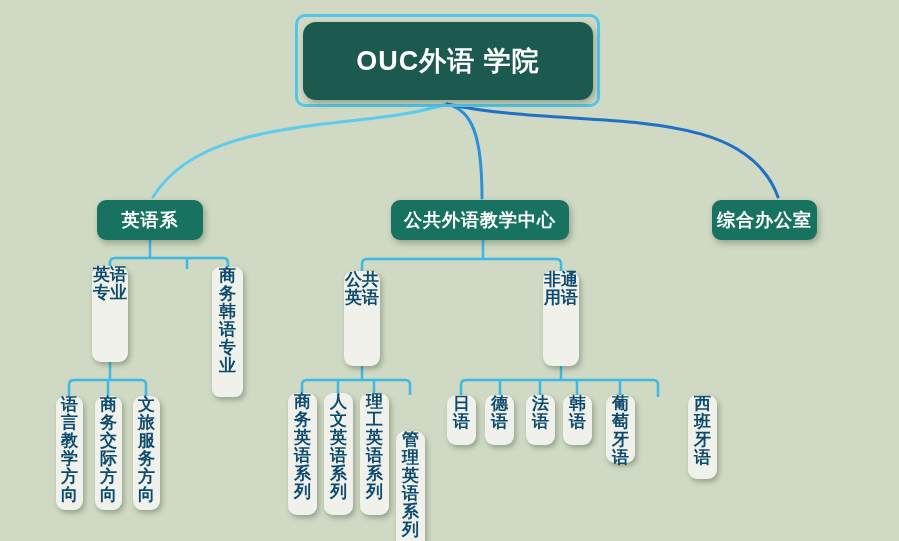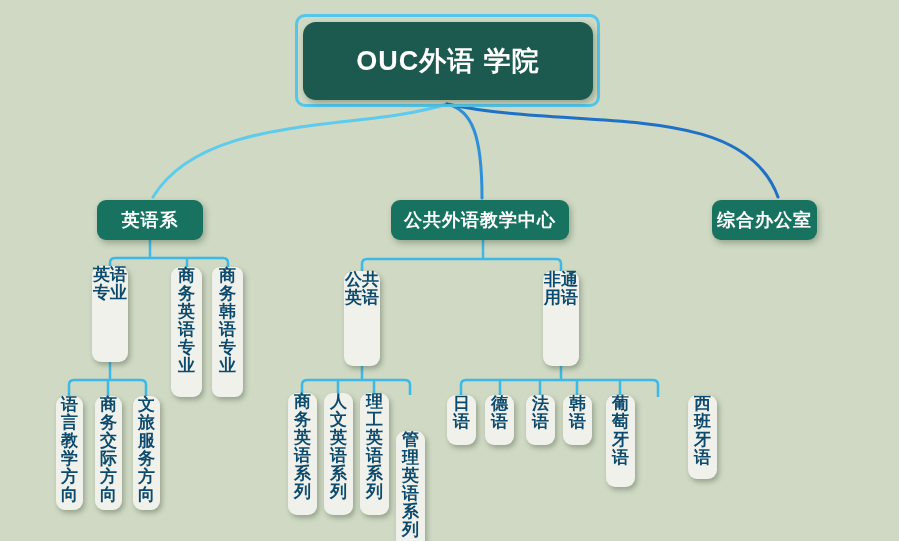--- a/index.html
+++ b/index.html
@@ -91,23 +91,20 @@
   <div class="node dark" style="left:391px;top:200px;width:178px;height:40px;">
     <span>公共外语教学中心</span>
   </div>
   <div class="node dark" style="left:712px;top:200px;width:105px;height:40px;">
     <span>综合办公室</span>
   </div>
 
   <div class="node vbox" style="left:92px;top:266px;width:36px;height:96px;">
     <span>英语专业</span>
   </div>
-  <div class="node vbox" style="left:171px;top:267px;width:31px;height:130px;">
-    <span>商务英语专业</span>
-  </div>
   <div class="node vbox" style="left:212px;top:267px;width:31px;height:130px;border-radius:8px;">
     <span>商务韩语专业</span>
   </div>
 
   <div class="node vbox" style="left:344px;top:271px;width:36px;height:95px;">
     <span>公共英语</span>
   </div>
   <div class="node vbox" style="left:543px;top:271px;width:36px;height:95px;">
     <span>非通用语</span>
   </div>
@@ -140,20 +137,20 @@
   </div>
   <div class="node vbox" style="left:485px;top:395px;width:29px;height:50px;">
     <span>德语</span>
   </div>
   <div class="node vbox" style="left:526px;top:395px;width:29px;height:50px;">
     <span>法语</span>
   </div>
   <div class="node vbox" style="left:563px;top:395px;width:29px;height:50px;">
     <span>韩语</span>
   </div>
-  <div class="node vbox" style="left:606px;top:395px;width:29px;height:92px;border-radius:9px;">
+  <div class="node vbox" style="left:606px;top:395px;width:29px;height:68px;border-radius:9px;">
     <span>葡萄牙语</span>
   </div>
   <div class="node vbox" style="left:644px;top:395px;width:29px;height:84px;margin-left:44px;">
     <span>西班牙语</span>
   </div>
 
 </div>
 
 </body></html>

